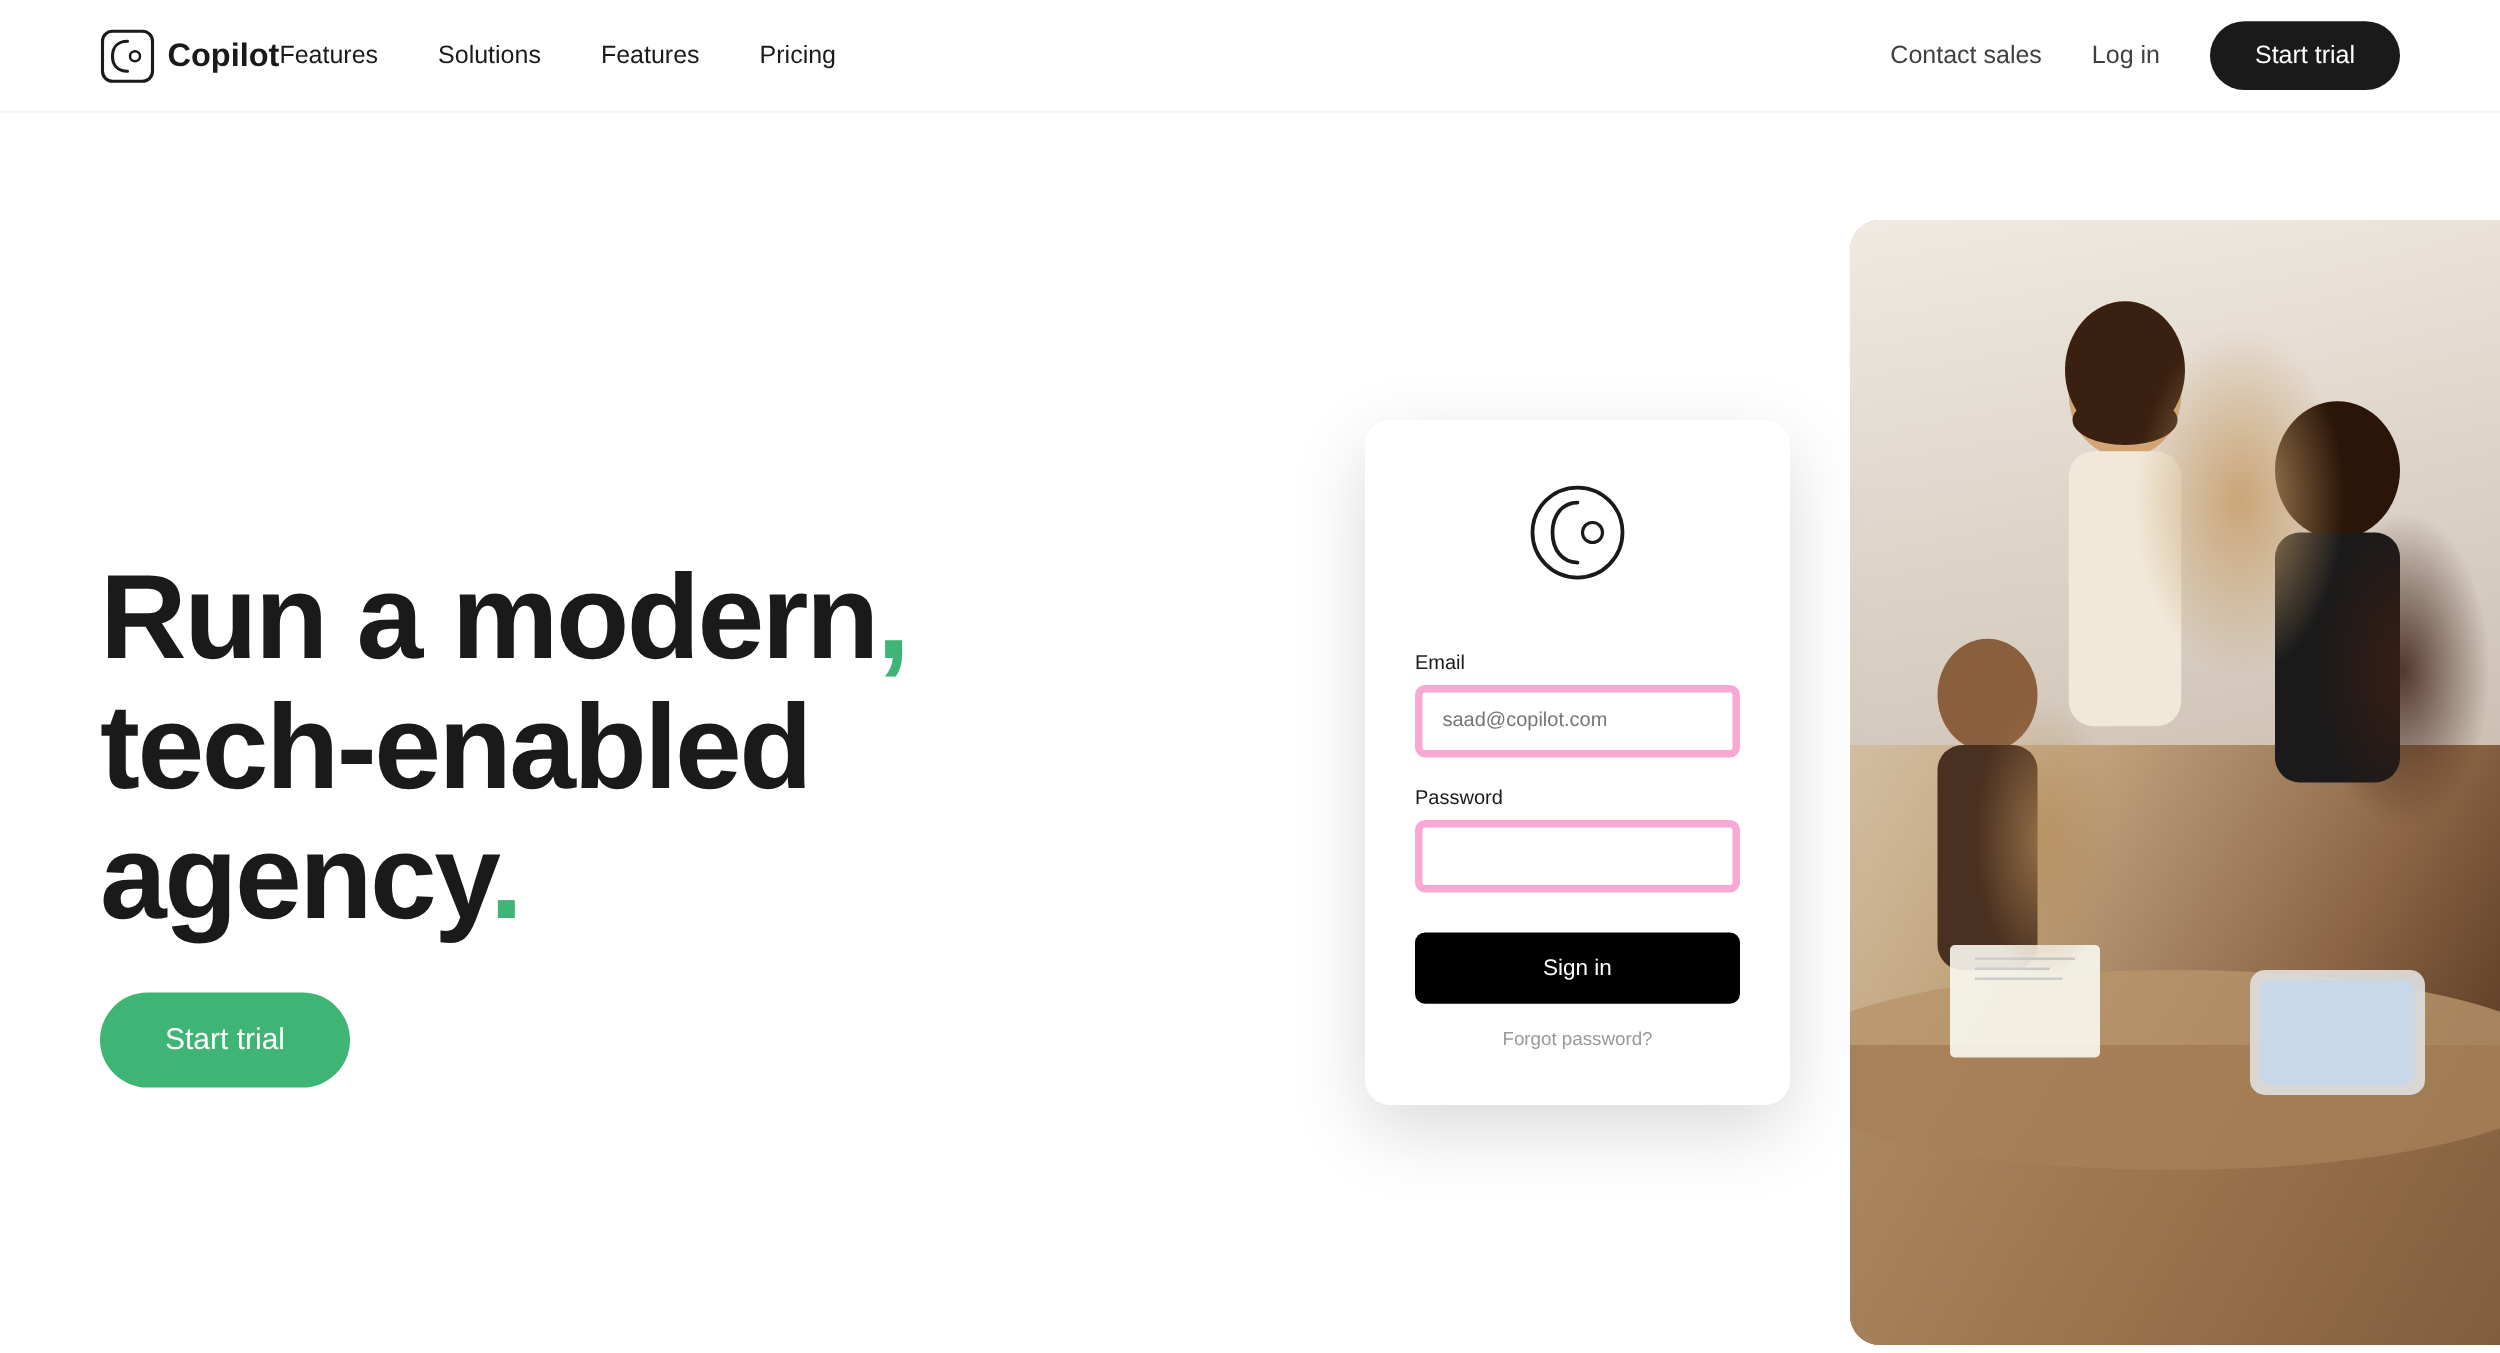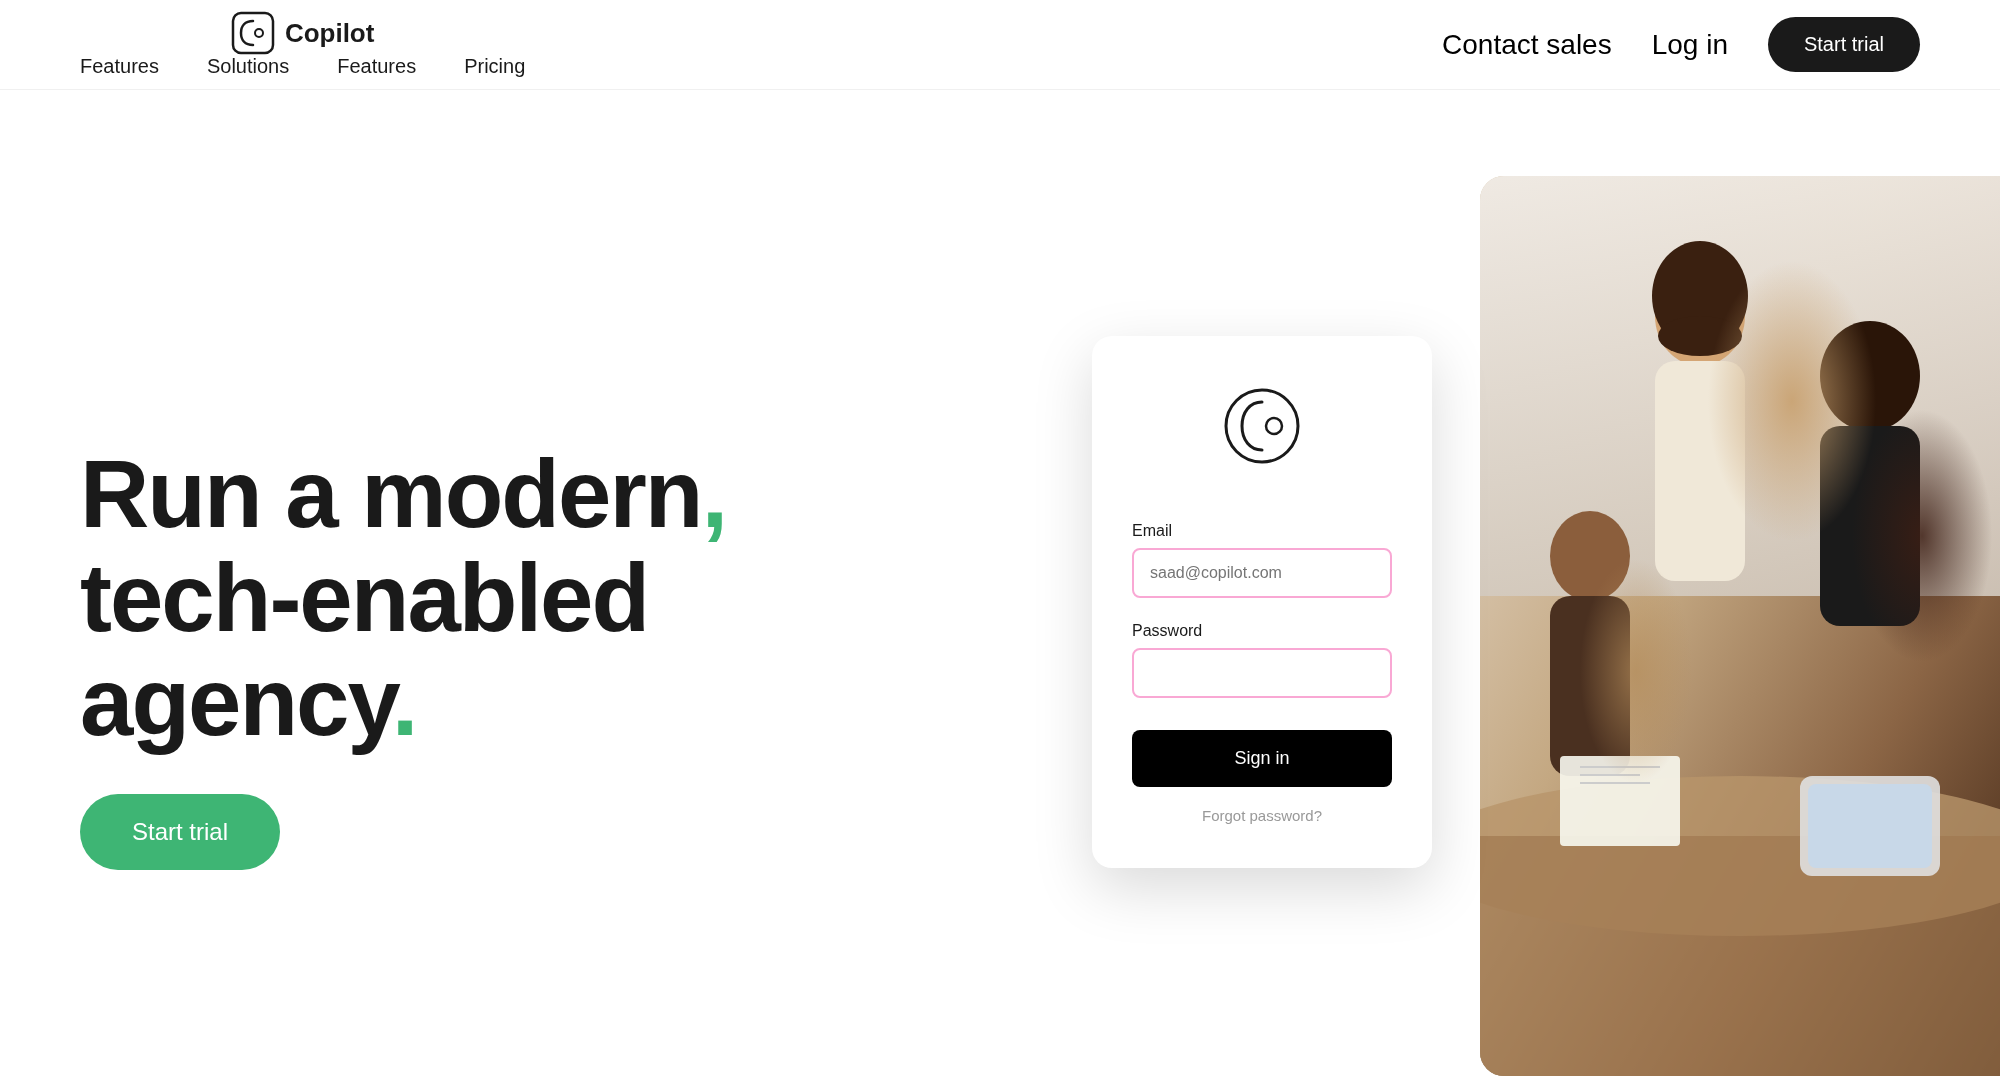--- a/index.html
+++ b/index.html
@@ -22,21 +22,20 @@
       height: 90px;
       border-bottom: 1px solid #f0f0f0;
       position: relative;
       z-index: 10;
       background: #fff;
     }
 
     .nav-left {
       display: flex;
       align-items: center;
-      flex-direction: column;
     }
 
     .logo {
       display: flex;
       align-items: center;
       gap: 10px;
       font-size: 26px;
       font-weight: 600;
       color: #1a1a1a;
       text-decoration: none;
@@ -63,22 +62,22 @@
     }
 
     .nav-right {
       display: flex;
       align-items: center;
       gap: 40px;
     }
 
     .nav-right a {
       text-decoration: none;
-      color: #000000;
-      font-size: 28px;
+      color: #404040;
+      font-size: 20px;
       font-weight: 400;
     }
 
     .btn-start-trial-nav {
       background: #1a1a1a;
       color: #fff;
       border: none;
       border-radius: 50px;
       padding: 16px 36px;
       font-size: 20px;
@@ -200,21 +199,21 @@
     .form-label {
       display: block;
       font-size: 16px;
       color: #1a1a1a;
       margin-bottom: 8px;
       font-weight: 400;
     }
 
     .form-input {
       width: 100%;
-      border: 2px solid #f9a8d4;
+      border: 6px solid #f9a8d4;
       border-radius: 8px;
       padding: 14px 16px;
       font-size: 16px;
       color: #999;
       outline: none;
     }
 
     .btn-sign-in {
       width: 100%;
       background: #000000;

